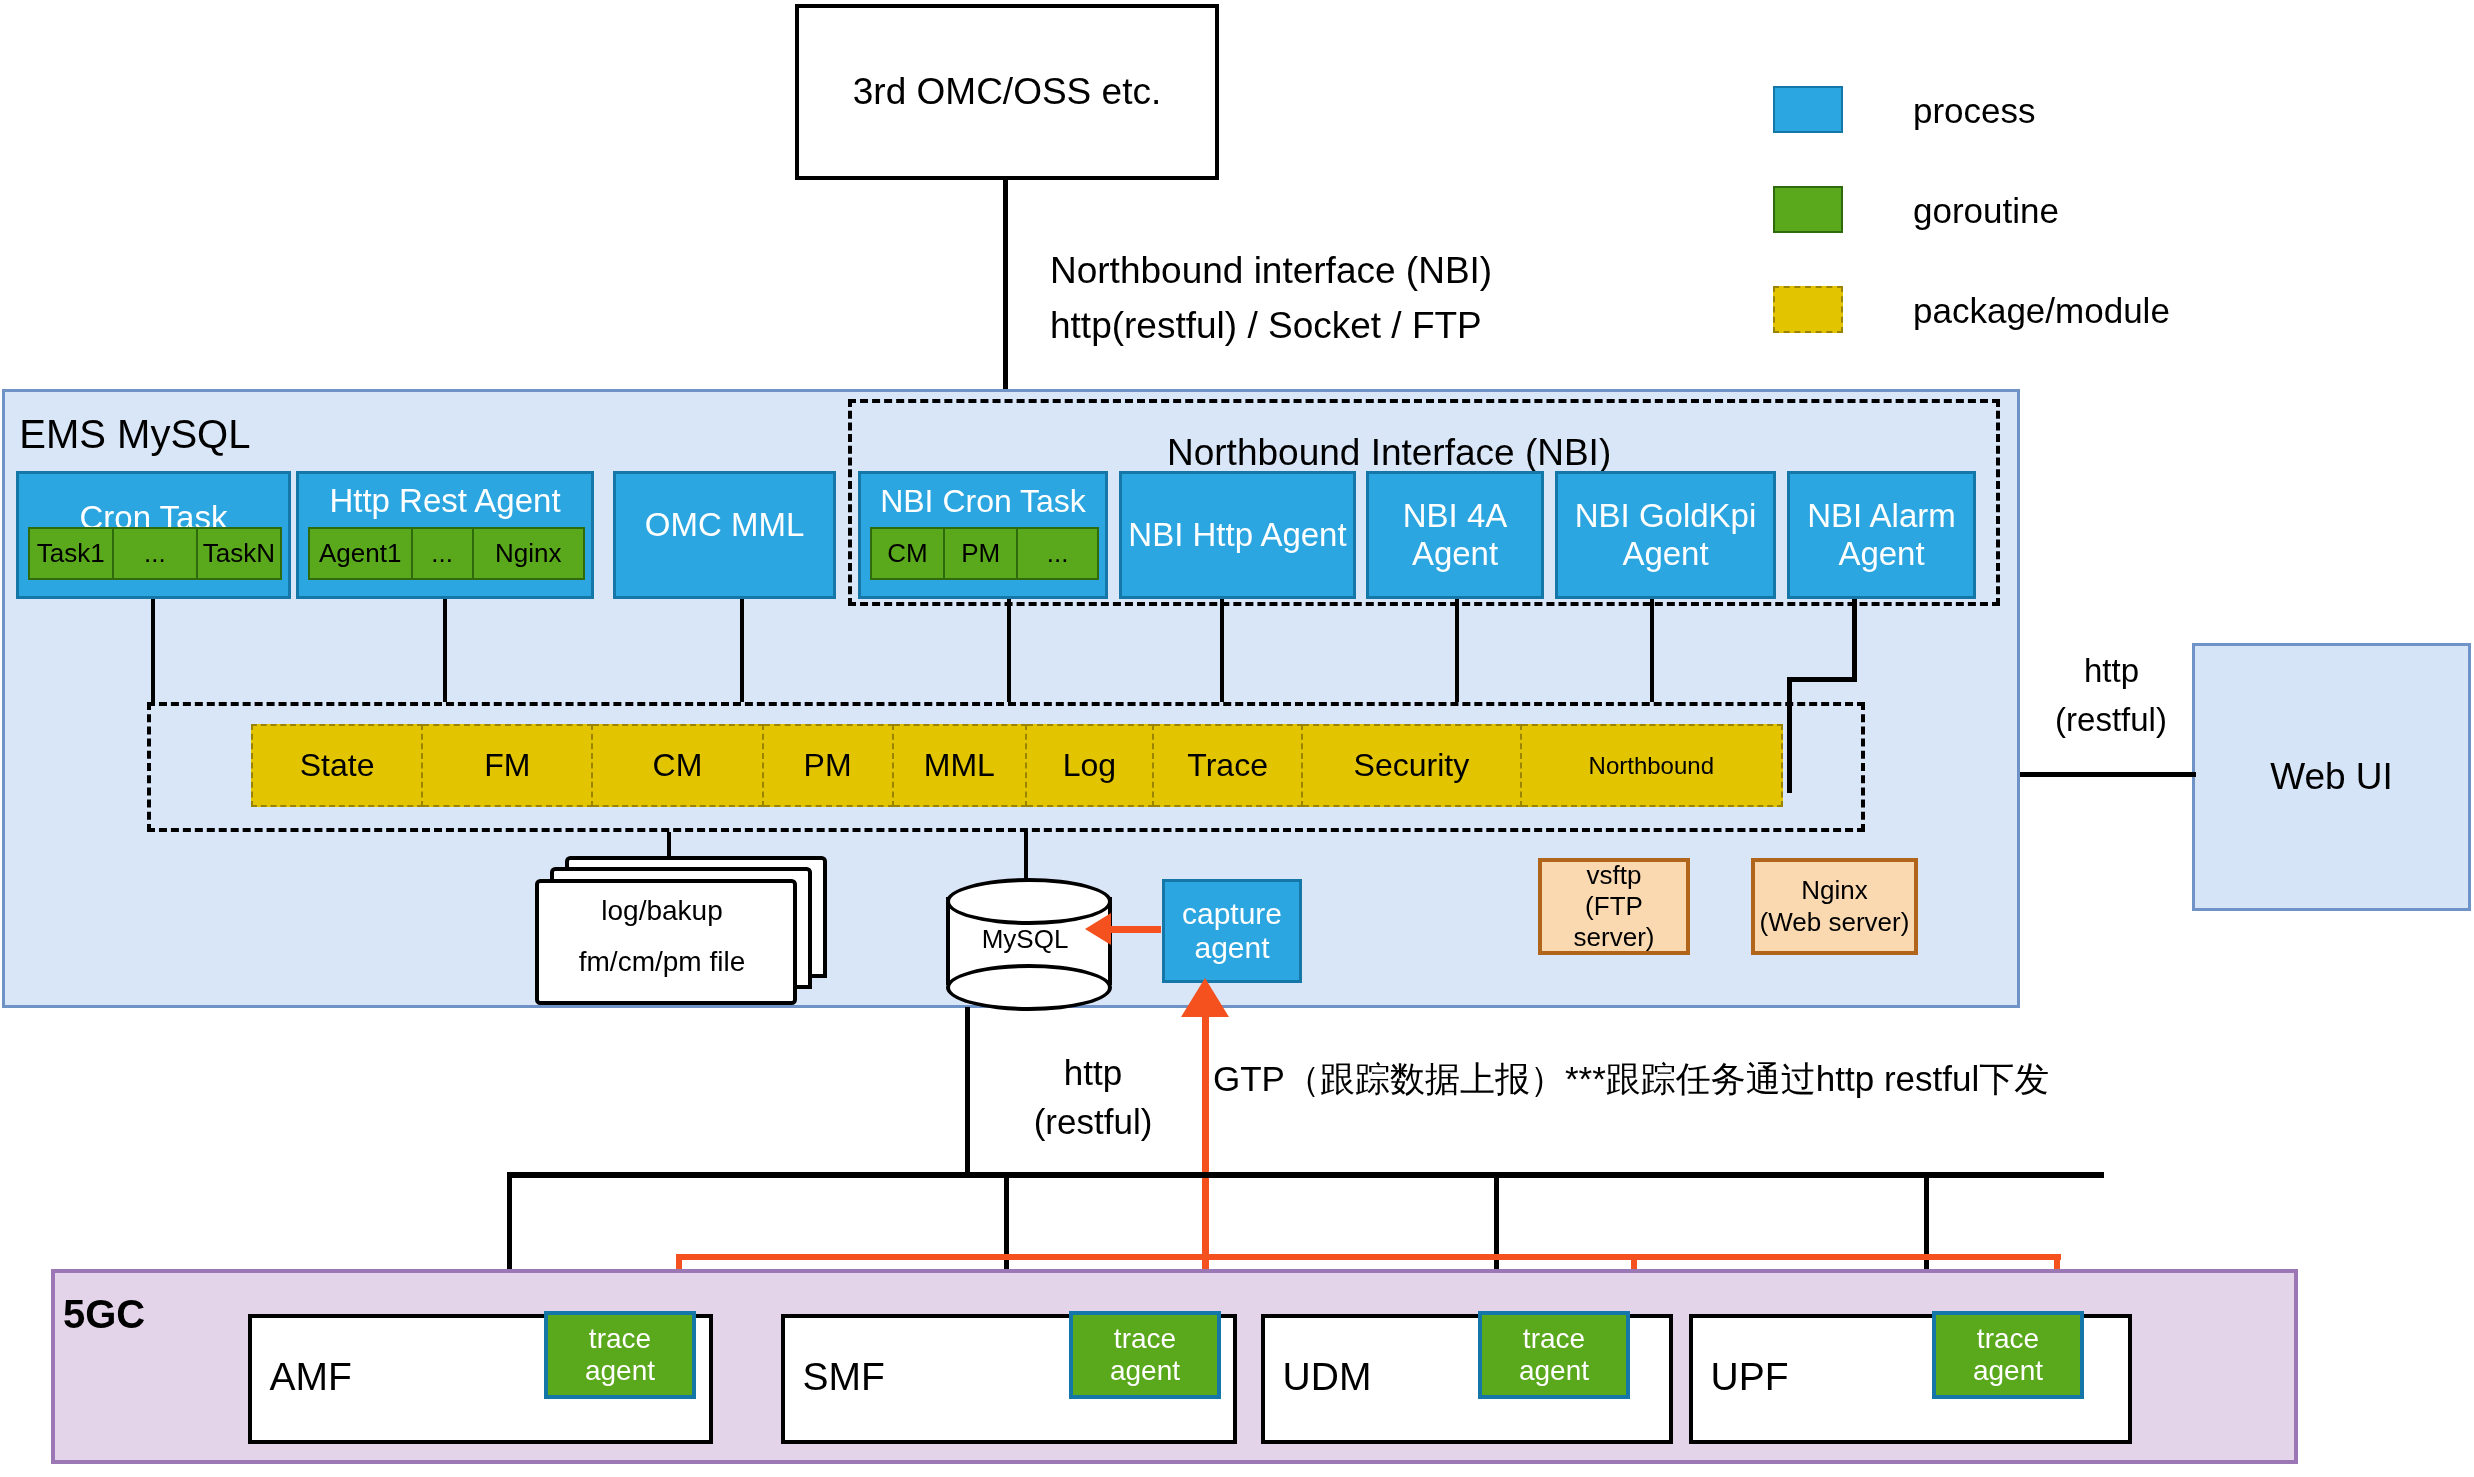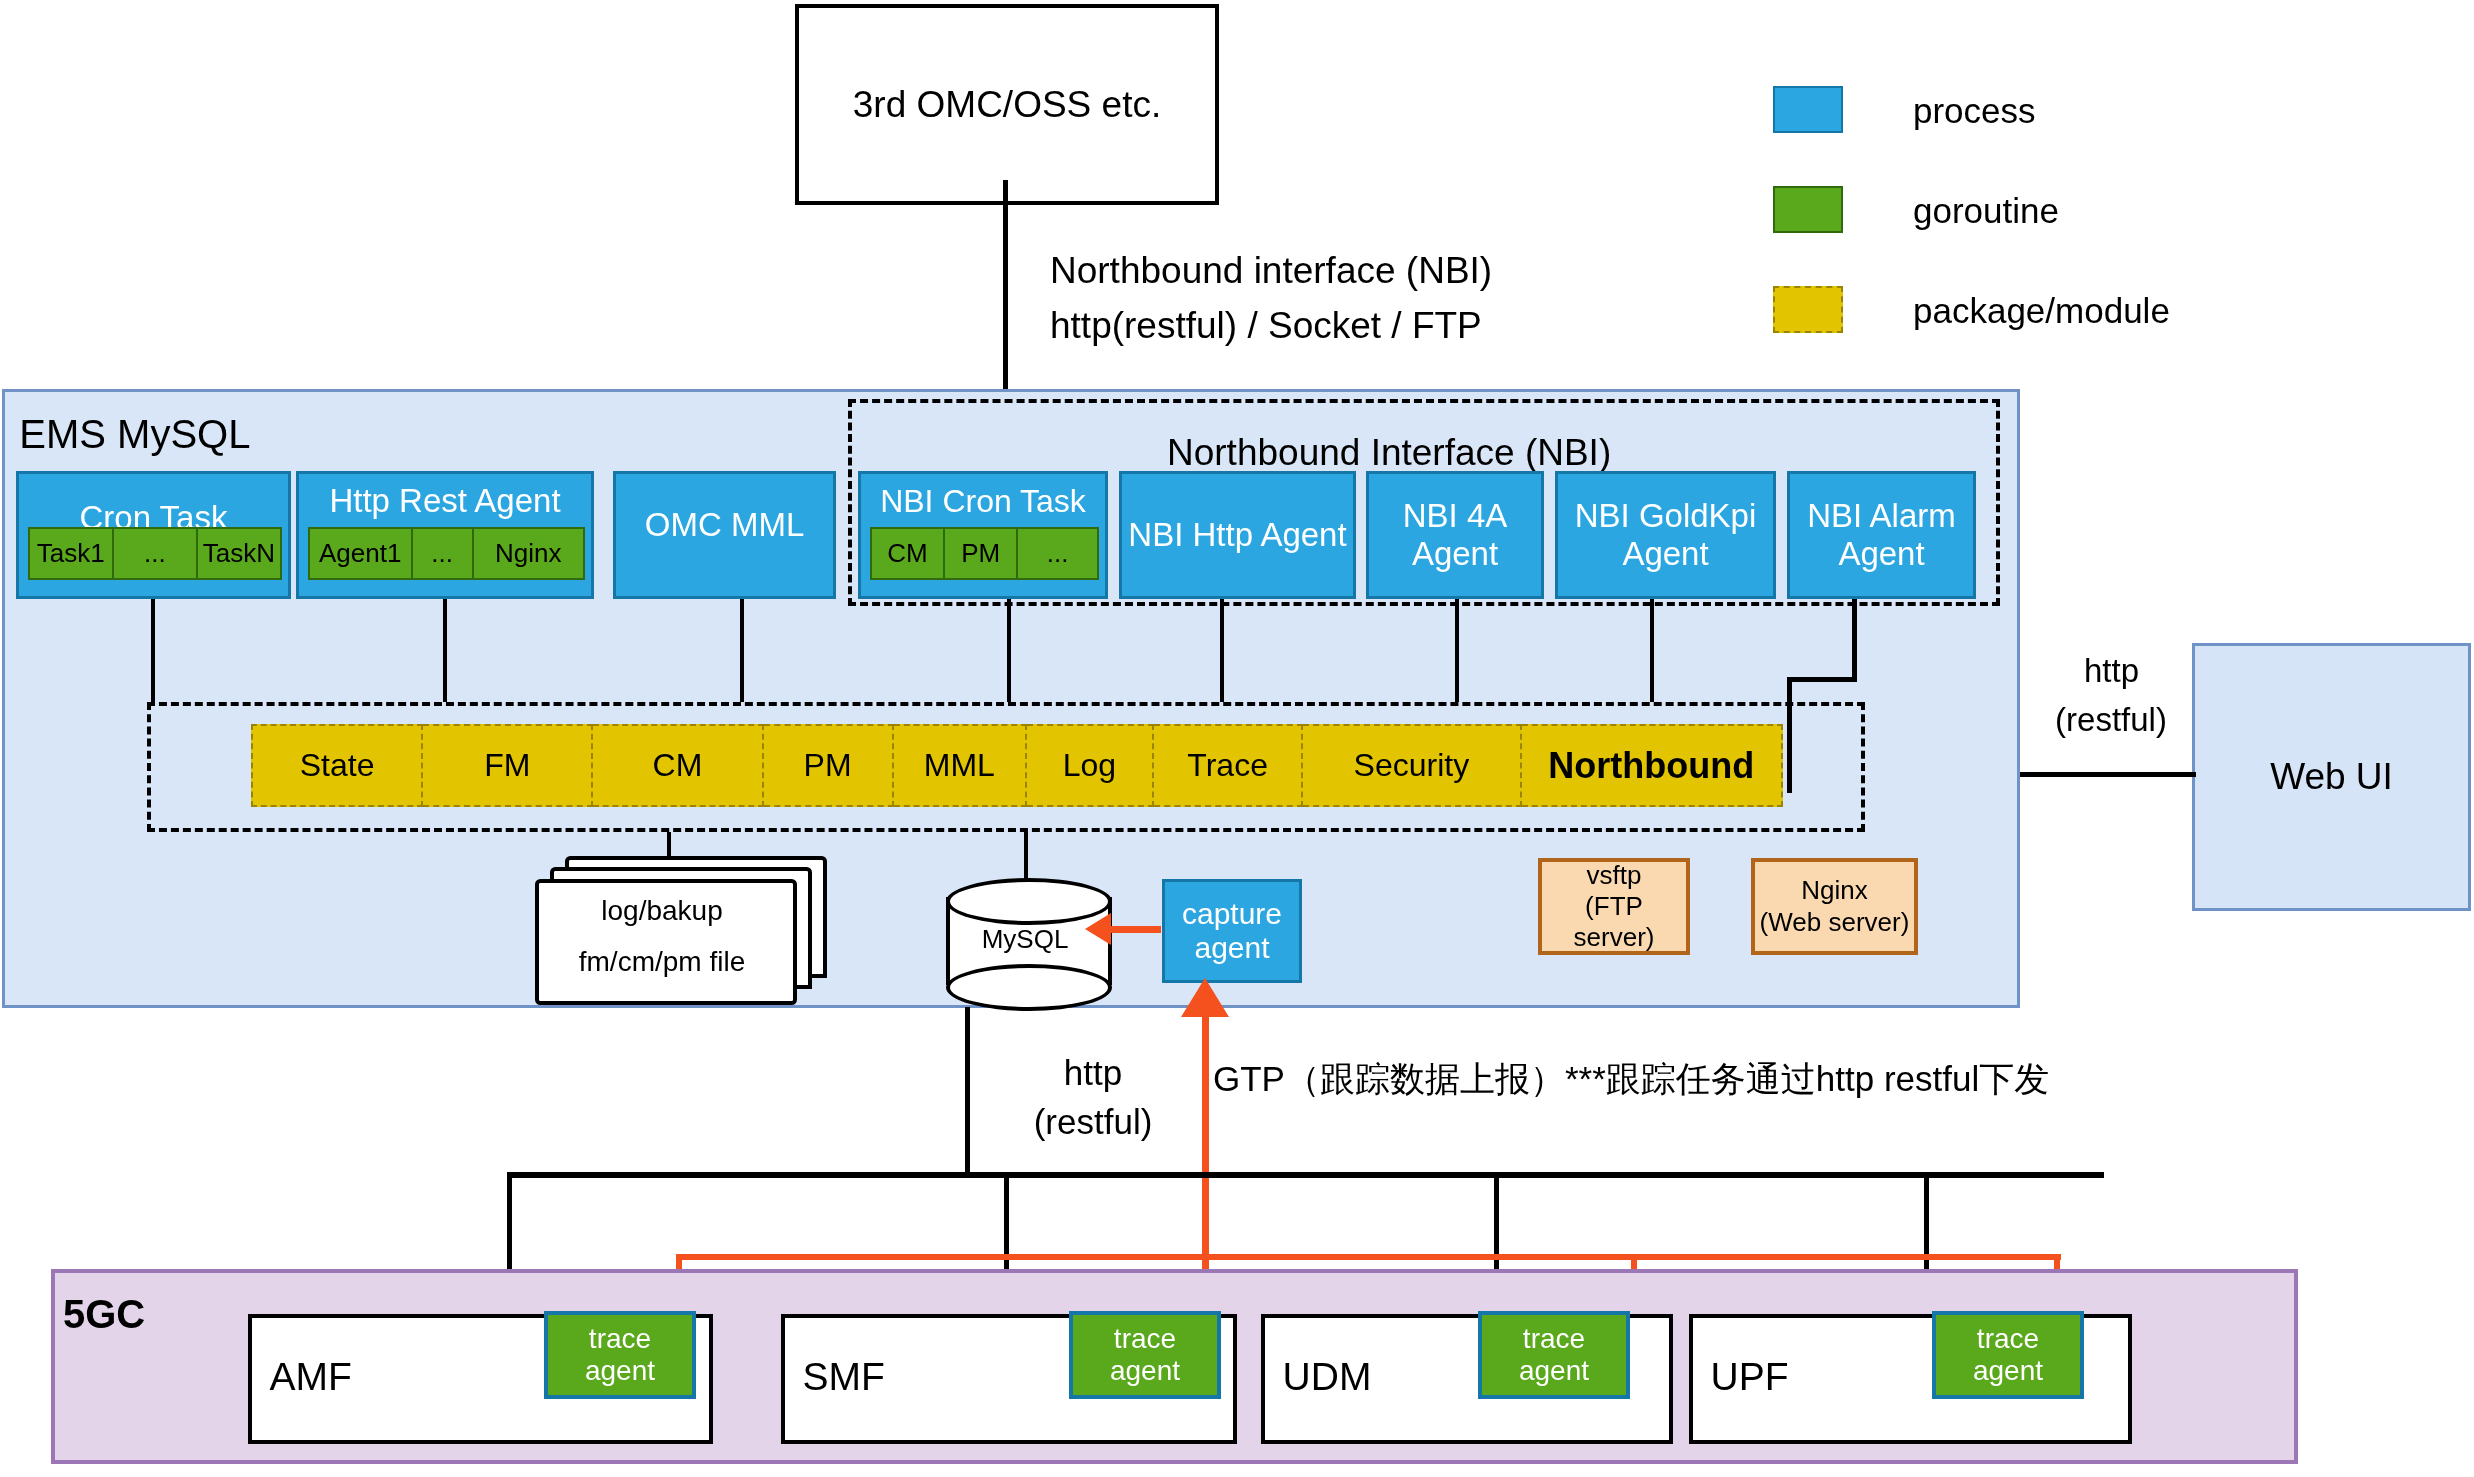--- a/index.html
+++ b/index.html
@@ -45,21 +45,21 @@
     <div class="abs legend-sw" style="left:0px;top:0px;background:#2ca6e0;border:2.6px solid #1577a8;"></div>
     <div class="abs legend-txt" style="left:140px;top:5.3px;">process</div>
 
     <div class="abs legend-sw" style="left:0px;top:100px;background:#5aa81c;border:2.6px solid #2f6b0d;"></div>
     <div class="abs legend-txt" style="left:140px;top:105px;">goroutine</div>
 
     <div class="abs legend-sw" style="left:0px;top:200px;background:#e2c400;border:2.6px dashed #9a8400;"></div>
     <div class="abs legend-txt" style="left:140px;top:205px;">package/module</div>
   </div>
 
-  <div class="abs box-white ctr" style="left:795px;top:4.4px;width:424px;height:201px;font-size:37px;">
+  <div class="abs box-white ctr" style="left:795px;top:4.4px;width:424px;height:176px;font-size:37px;">
     <span>3rd OMC/OSS etc.</span>
   </div>
 
   <div class="line-blk" style="left:1003px;top:180px;width:5.3px;height:211px;"></div>
 
   <div class="abs lbl" style="left:1050px;top:250px;font-size:37px;white-space:nowrap;">Northbound interface (NBI)</div>
   <div class="abs lbl" style="left:1050px;top:305px;font-size:37px;white-space:nowrap;">http(restful) / Socket / FTP</div>
 
   <div class="abs box-ems" style="left:1.8px;top:389px;width:2018px;height:619px;"></div>
 
@@ -131,21 +131,21 @@
 
   <div class="abs" style="left:212px;top:724px;width:1571px;height:83px;display:flex;padding-left:39px;">
     <div class="box-mod ctr" style="flex:1.05;font-size:32px;">State</div>
     <div class="box-mod ctr" style="flex:1.05;font-size:32px;border-left:none;">FM</div>
     <div class="box-mod ctr" style="flex:1.05;font-size:32px;border-left:none;">CM</div>
     <div class="box-mod ctr" style="flex:0.8;font-size:32px;border-left:none;">PM</div>
     <div class="box-mod ctr" style="flex:0.82;font-size:32px;border-left:none;">MML</div>
     <div class="box-mod ctr" style="flex:0.78;font-size:32px;border-left:none;">Log</div>
     <div class="box-mod ctr" style="flex:0.92;font-size:32px;border-left:none;">Trace</div>
     <div class="box-mod ctr" style="flex:1.35;font-size:32px;border-left:none;">Security</div>
-    <div class="box-mod ctr" style="flex:1.62;font-size:36px;border-left:none;font-weight:bold;">Northbound</div>
+    <div class="box-mod ctr" style="flex:1.62;font-size:24px;border-left:none;">Northbound</div>
   </div>
 
   <div class="line-blk" style="left:667px;top:832px;width:4.4px;height:86px;"></div>
   <div class="line-blk" style="left:1024px;top:832px;width:4.4px;height:53px;"></div>
 
   <div class="doc-stack" style="left:535px;top:856px;width:290px;height:136px;">
     <div class="doc-sheet" style="left:30px;top:0px;width:254px;height:114px;"></div>
     <div class="doc-sheet" style="left:15px;top:11.4px;width:254px;height:114px;"></div>
     <div class="doc-sheet" style="left:0px;top:23px;width:254px;height:118px;border-radius:5.3px;"></div>
     <div class="abs ctr" style="left:0px;top:35px;width:254px;height:39px;font-size:28px;">log/bakup</div>

